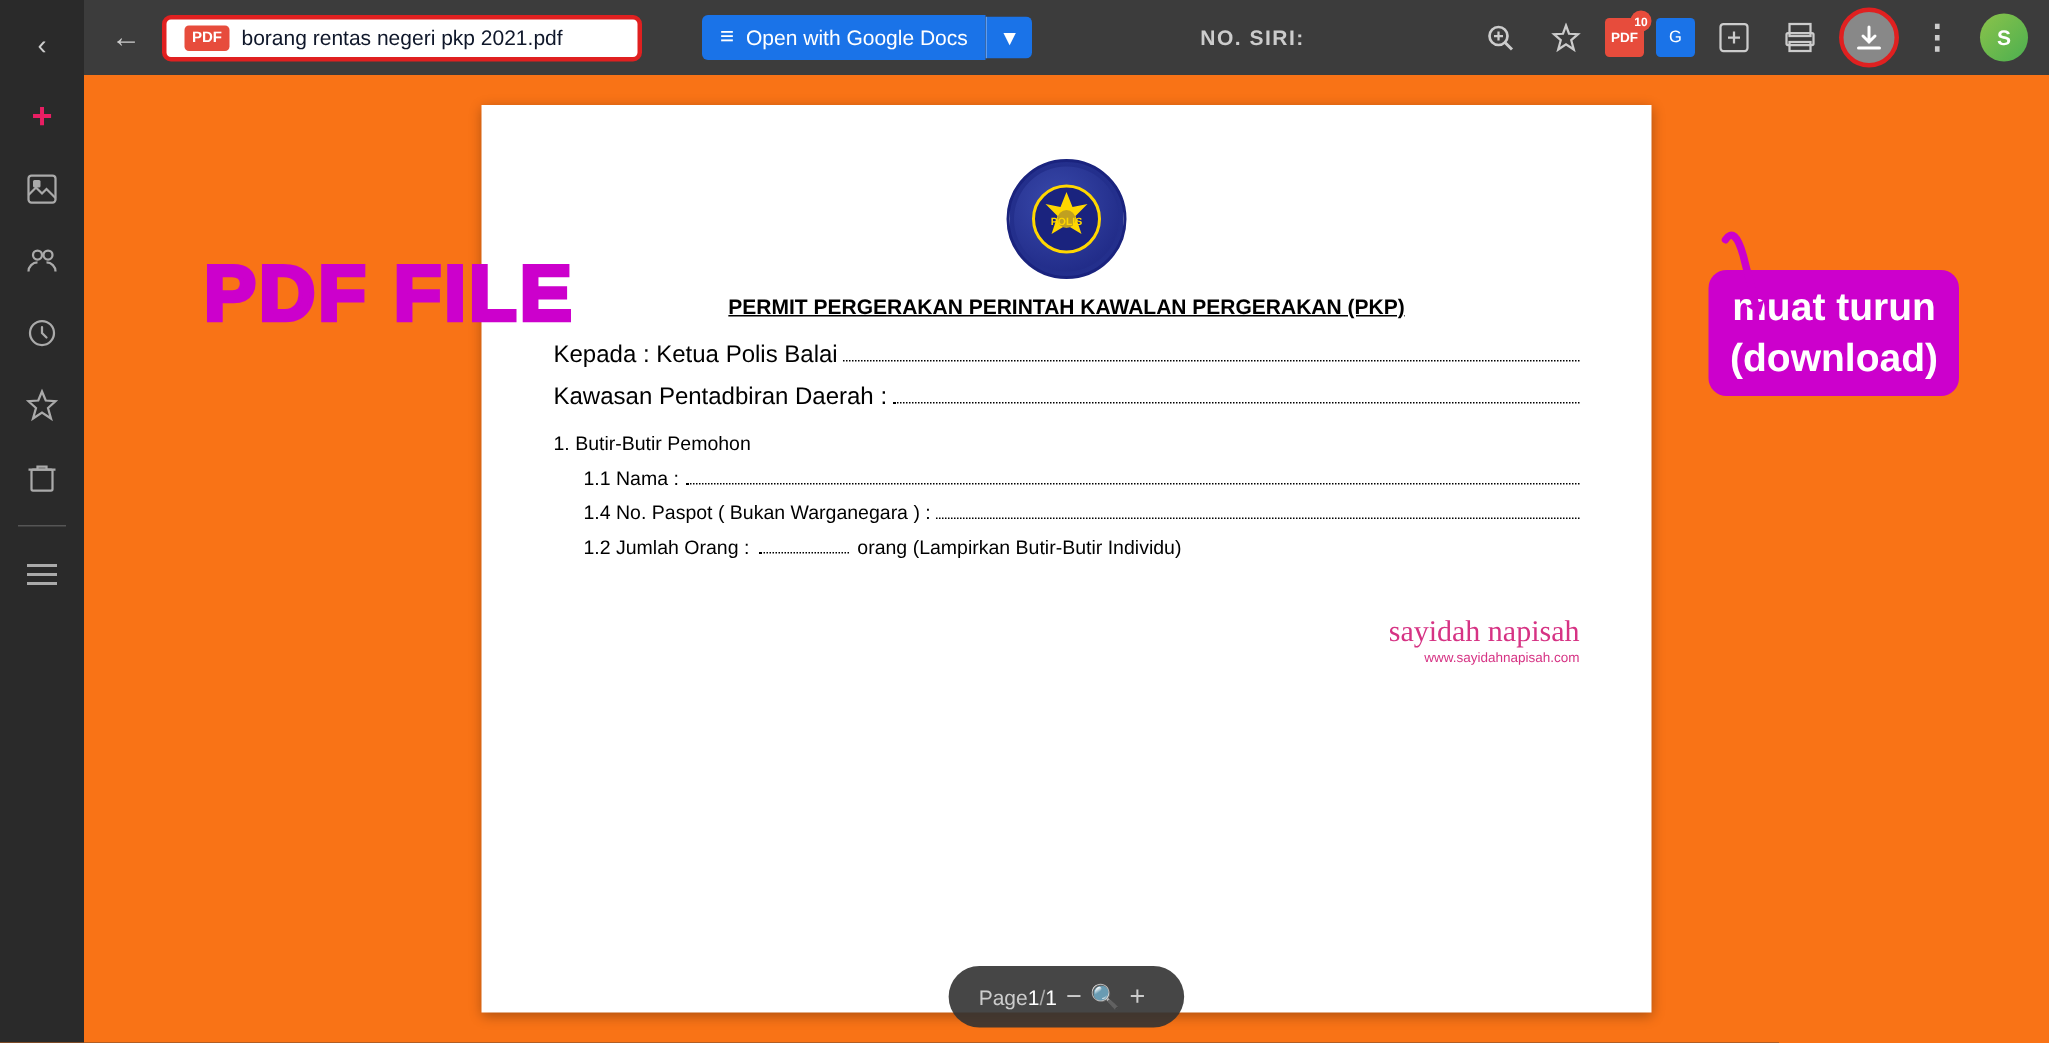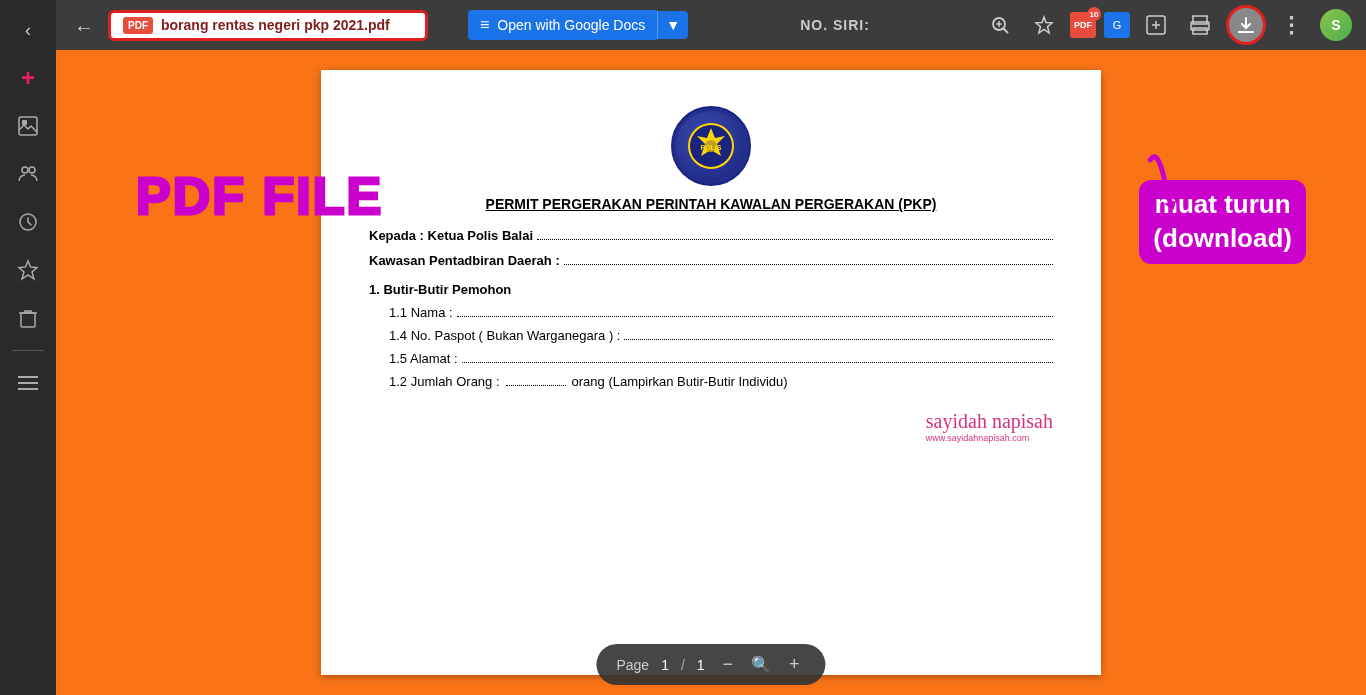--- a/index.html
+++ b/index.html
@@ -68,22 +68,22 @@
     .pdf-icon-box {
       background: #e74c3c;
       color: #fff;
       font-size: 10px;
       font-weight: bold;
       padding: 3px 5px;
       border-radius: 3px;
     }
     .file-tab-name {
       font-size: 14px;
-      color: #7f1d1d;
-      font-weight: 700;
+      color: #0f172a;
+      font-weight: 400;
     }
 
     
     .open-docs-btn {
       display: flex;
       align-items: center;
       background: #1a73e8;
       color: #fff;
       border: none;
       border-radius: 4px;
@@ -227,37 +227,36 @@
     .pdf-title {
       text-align: center;
       font-size: 14px;
       font-weight: bold;
       text-decoration: underline;
       margin: 10px 0 16px;
       color: #000;
     }
 
     .pdf-field-line {
-      font-size: 13px;
+      font-size: 16px;
       color: #000;
       margin-bottom: 10px;
       display: flex;
       align-items: baseline;
-      font-weight: bold;
     }
     .pdf-field-line .dots {
       flex: 1;
       border-bottom: 1px dotted #000;
       margin-left: 4px;
       min-width: 100px;
     }
 
     .pdf-section-title {
       font-size: 13px;
-      font-weight: bold;
+      font-weight: normal;
       color: #000;
       margin: 14px 0 8px;
     }
 
     .pdf-sub-field {
       font-size: 13px;
       color: #000;
       margin-bottom: 8px;
       margin-left: 20px;
       display: flex;
@@ -274,20 +273,21 @@
       align-items: baseline;
       margin-bottom: 8px;
       margin-left: 20px;
     }
 
     
     .signature-area {
       position: absolute;
       right: 48px;
       top: 340px;
+      text-align: right;
     }
     .signature-text {
       font-family: 'Brush Script MT', cursive;
       font-size: 20px;
       color: #d63384;
       white-space: nowrap;
     }
     .signature-website {
       font-size: 9px;
       color: #d63384;
@@ -340,21 +340,20 @@
       position: absolute;
       bottom: 10px;
       left: 50%;
       transform: translateX(-50%);
       background: rgba(50,50,50,0.9);
       color: #fff;
       border-radius: 24px;
       padding: 8px 20px;
       display: flex;
       align-items: center;
-      gap: 12px;
       font-size: 14px;
       z-index: 20;
     }
     .page-controls .label { color: #ccc; }
     .page-controls .current-page { color: #fff; }
     .page-controls .separator { color: #aaa; }
     .page-controls .total-page { color: #fff; }
     .page-ctrl-btn {
       background: none;
       border: none;
@@ -543,24 +542,20 @@
       </div>
 
       <div class="pdf-sub-field">
         <span>1.1 Nama :</span>
         <span class="dots"></span>
       </div>
       <div class="pdf-sub-field">
         <span>1.4 No. Paspot ( Bukan Warganegara ) :</span>
         <span class="dots"></span>
       </div>
-      <div class="pdf-sub-field">
-        <span>1.5 Alamat :</span>
-        <span class="dots"></span>
-      </div>
       <div class="pdf-sub-field-inline" style="font-size:13px;color:#000;margin-left:20px;display:flex;align-items:baseline;">
         <span>1.2 Jumlah Orang :</span>
         <span style="border-bottom:1px dotted #000;width:60px;margin:0 6px;"></span>
         <span>orang (Lampirkan Butir-Butir Individu)</span>
       </div>
 
     </div>
   </div>
 
   <div class="annotation-pdf-file">PDF FILE</div>

